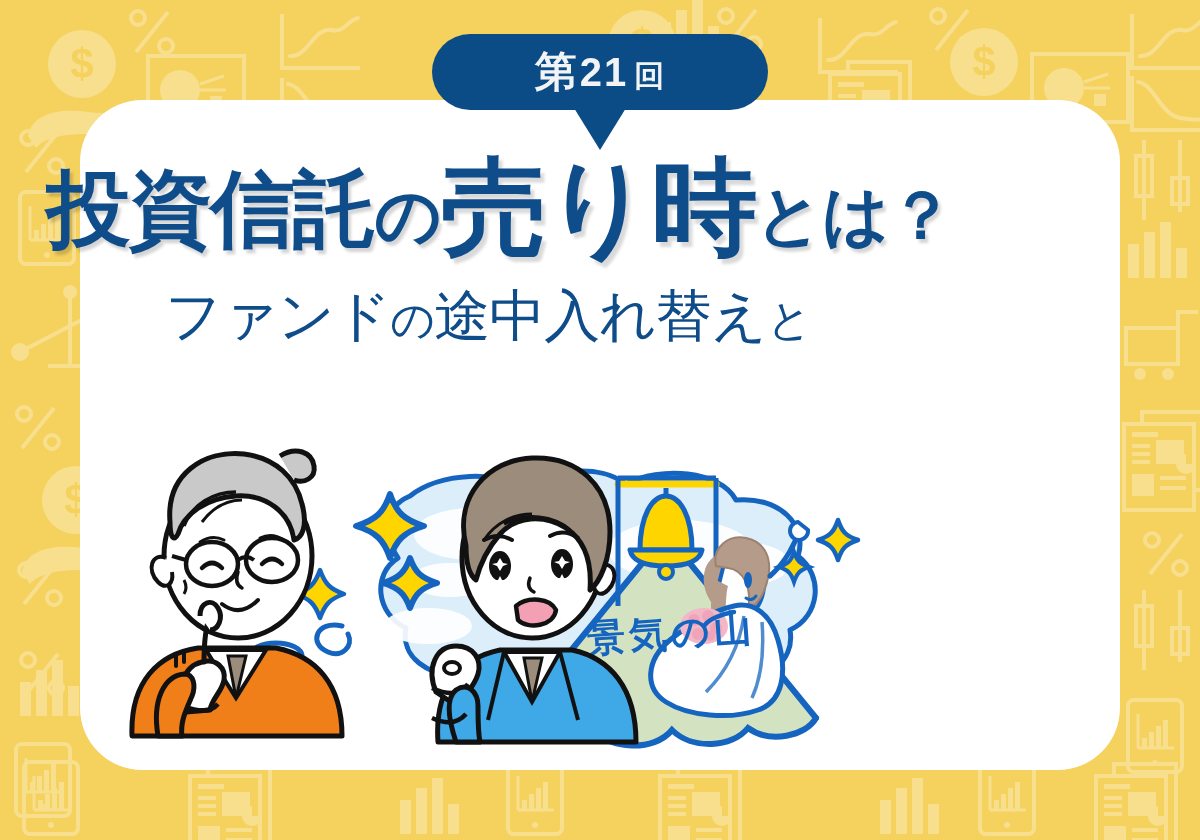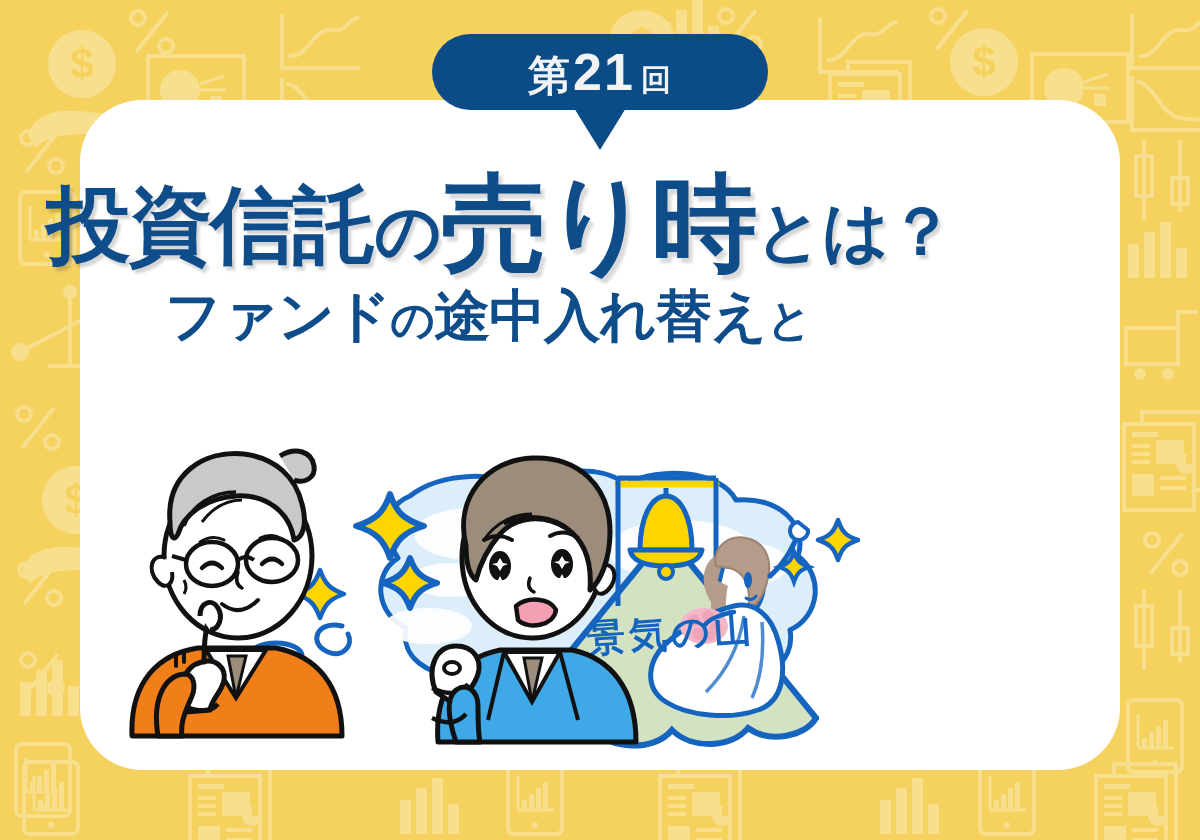--- a/index.html
+++ b/index.html
@@ -24,32 +24,32 @@
   #badge-wrap{position:absolute;left:432px;top:34px;width:336px;height:76px;}
   #badge{
     position:absolute;left:0;top:0;width:336px;height:76px;
     background:#0B4C87;border-radius:38px;
     display:flex;align-items:center;justify-content:center;
   }
   #badge-text{
     color:#F2F3F5;font-size:42px;font-weight:bold;letter-spacing:1px;
     line-height:1;white-space:nowrap;display:flex;align-items:baseline;
   }
-  #badge-text .num{font-size:52px;letter-spacing:2px;padding:0 2px;}
+  #badge-text .num{font-size:40px;letter-spacing:2px;padding:0 2px;}
   #badge-text .kai{font-size:30px;padding-left:4px;}
   #badge-tail{
     position:absolute;left:50%;top:74px;transform:translateX(-50%);
     width:0;height:0;border-left:26px solid transparent;
     border-right:26px solid transparent;border-top:42px solid #0B4C87;
   }
   #badge-rays{position:absolute;left:50%;top:0px;transform:translateX(-50%);}
 
   
   #headline{
-    position:absolute;left:0;top:164px;width:1000px;
+    position:absolute;left:0;top:148px;width:1000px;
     text-align:center;white-space:nowrap;
     line-height:1;
   }
   .h-normal{
     font-size:84px;font-weight:bold;color:#0E4C8A;
     letter-spacing:-2px;
     text-shadow:3px 4px 3px rgba(0,0,0,0.17);
     vertical-align:baseline;
   }
   .h-small{
@@ -63,21 +63,21 @@
     letter-spacing:-2px;position:relative;top:6px;
     -webkit-text-stroke:6px #ffffff;
     paint-order:stroke fill;
     text-shadow:4px 5px 3px rgba(0,0,0,0.15);
     vertical-align:baseline;
   }
 
   
   #sub1{
     position:absolute;left:165px;top:288px;
-    font-size:56px;font-weight:bold;color:#0E4C8A;letter-spacing:-1px;
+    font-size:56px;font-weight:normal;color:#0E4C8A;letter-spacing:-1px;
     white-space:nowrap;line-height:1;
   }
   #sub2{
     position:absolute;left:410px;top:374px;
     font-size:56px;font-weight:bold;color:#0E4C8A;letter-spacing:-1px;
     white-space:nowrap;line-height:1;
   }
   .sub-sm{font-size:44px;}
 
   

